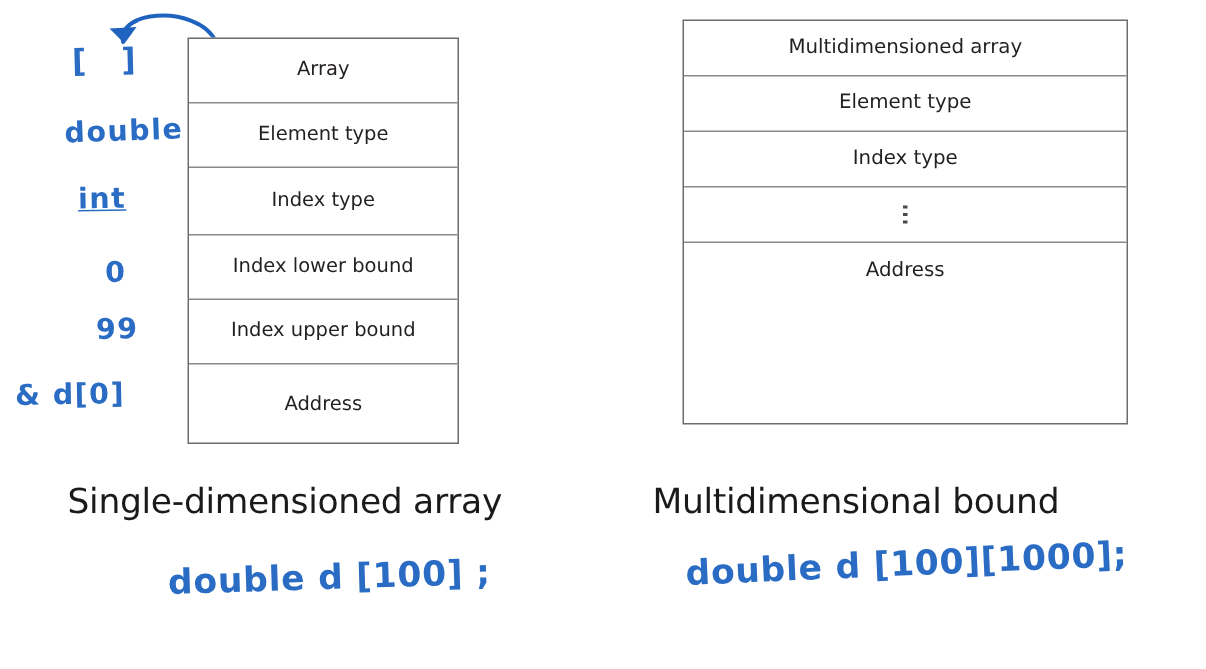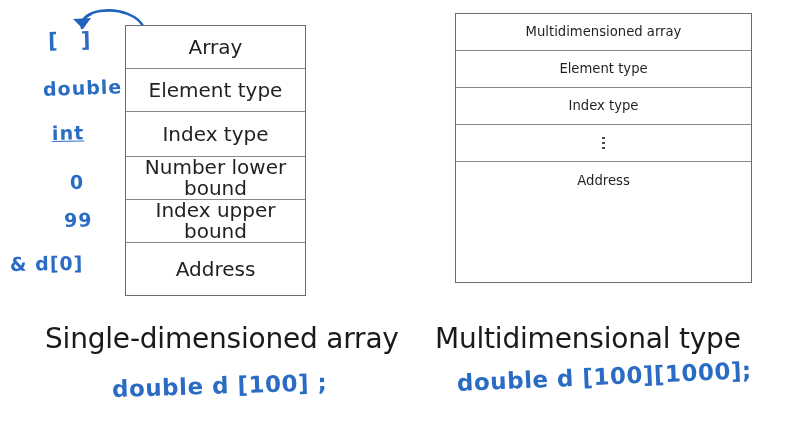--- a/index.html
+++ b/index.html
@@ -35,21 +35,21 @@
   .descriptor-row:last-child { border-bottom: none; }
 
   #single-array-table {
     left: 125px;
     top: 25px;
     width: 181px;
     height: 271px;
   }
   #single-array-table .descriptor-row {
     height: 43px;
-    font-size: 20px;
+    font-size: 13px;
   }
   #single-array-table .descriptor-row.tall { height: 45px; }
   #single-array-table .descriptor-row.last { height: 53px; }
 
   #multi-array-table {
     left: 455px;
     top: 13px;
     width: 297px;
     height: 270px;
   }
@@ -69,21 +69,21 @@
     width: 2.2px;
     height: 2.2px;
     background: #4a4a4a;
   }
   .ital { font-style: italic; padding-left: 2px; }
 
   
   .caption {
     position: absolute;
     font-family: "DejaVu Sans", sans-serif;
-    font-size: 28px;
+    font-size: 23px;
     font-weight: 400;
     color: #1a1a1a;
     letter-spacing: -0.2px;
     white-space: nowrap;
   }
   #caption-single { left: 45px; top: 322px; }
   #caption-multi  { left: 435px; top: 322px; }
 
   
   .hand {
@@ -128,39 +128,39 @@
 <svg id="pointer-arrow" viewBox="0 0 110 46">
   <path d="M68 41 C 80 42, 88 36, 84 26 C 79 14, 60 6, 40 9 C 28 11, 21 17, 22 24" fill="none" stroke="#1f63be" stroke-width="2.6" stroke-linecap="round"></path>
   <path d="M22 26 C 21 20, 25 14, 31 12" fill="none" stroke="#1f63be" stroke-width="2.6" stroke-linecap="round"></path>
   <path d="M13 17 L 23 27 L 31 16 Z" fill="#1f63be"></path>
 </svg>
 
 <div id="single-array-table" class="descriptor-table">
   <div class="descriptor-row">Array</div>
   <div class="descriptor-row">Element type</div>
   <div class="descriptor-row tall">Index type</div>
-  <div class="descriptor-row">Number lower bound</div>
+  <div class="descriptor-row">Index lower bound</div>
   <div class="descriptor-row">Index upper bound</div>
   <div class="descriptor-row last">Address</div>
 </div>
 
 <div id="multi-array-table" class="descriptor-table">
   <div class="descriptor-row">Multidimensioned array</div>
   <div class="descriptor-row">Element type</div>
   <div class="descriptor-row">Index type</div>
   <div class="descriptor-row ellipsis-cell">
     <i></i>
       <i></i>
       <i></i>
   </div>
   <div class="descriptor-row">Address</div>
 </div>
 
 <div id="caption-single" class="caption">Single-dimensioned array</div>
-<div id="caption-multi" class="caption">Multidimensional type</div>
+<div id="caption-multi" class="caption">Multidimensional bound</div>
 
 <div id="hand-brackets" class="hand hand-note">[  ]</div>
 <div id="hand-double" class="hand hand-note">double</div>
 <div id="hand-int" class="hand hand-note">int</div>
 <div id="hand-zero" class="hand hand-note">0</div>
 <div id="hand-ninetynine" class="hand hand-note">99</div>
 <div id="hand-address" class="hand hand-note">&amp; d[0]</div>
 
 <div id="hand-formula-single" class="hand hand-formula">double d [100] ;</div>
 <div id="hand-formula-multi" class="hand hand-formula">double d [100][1000];</div>

